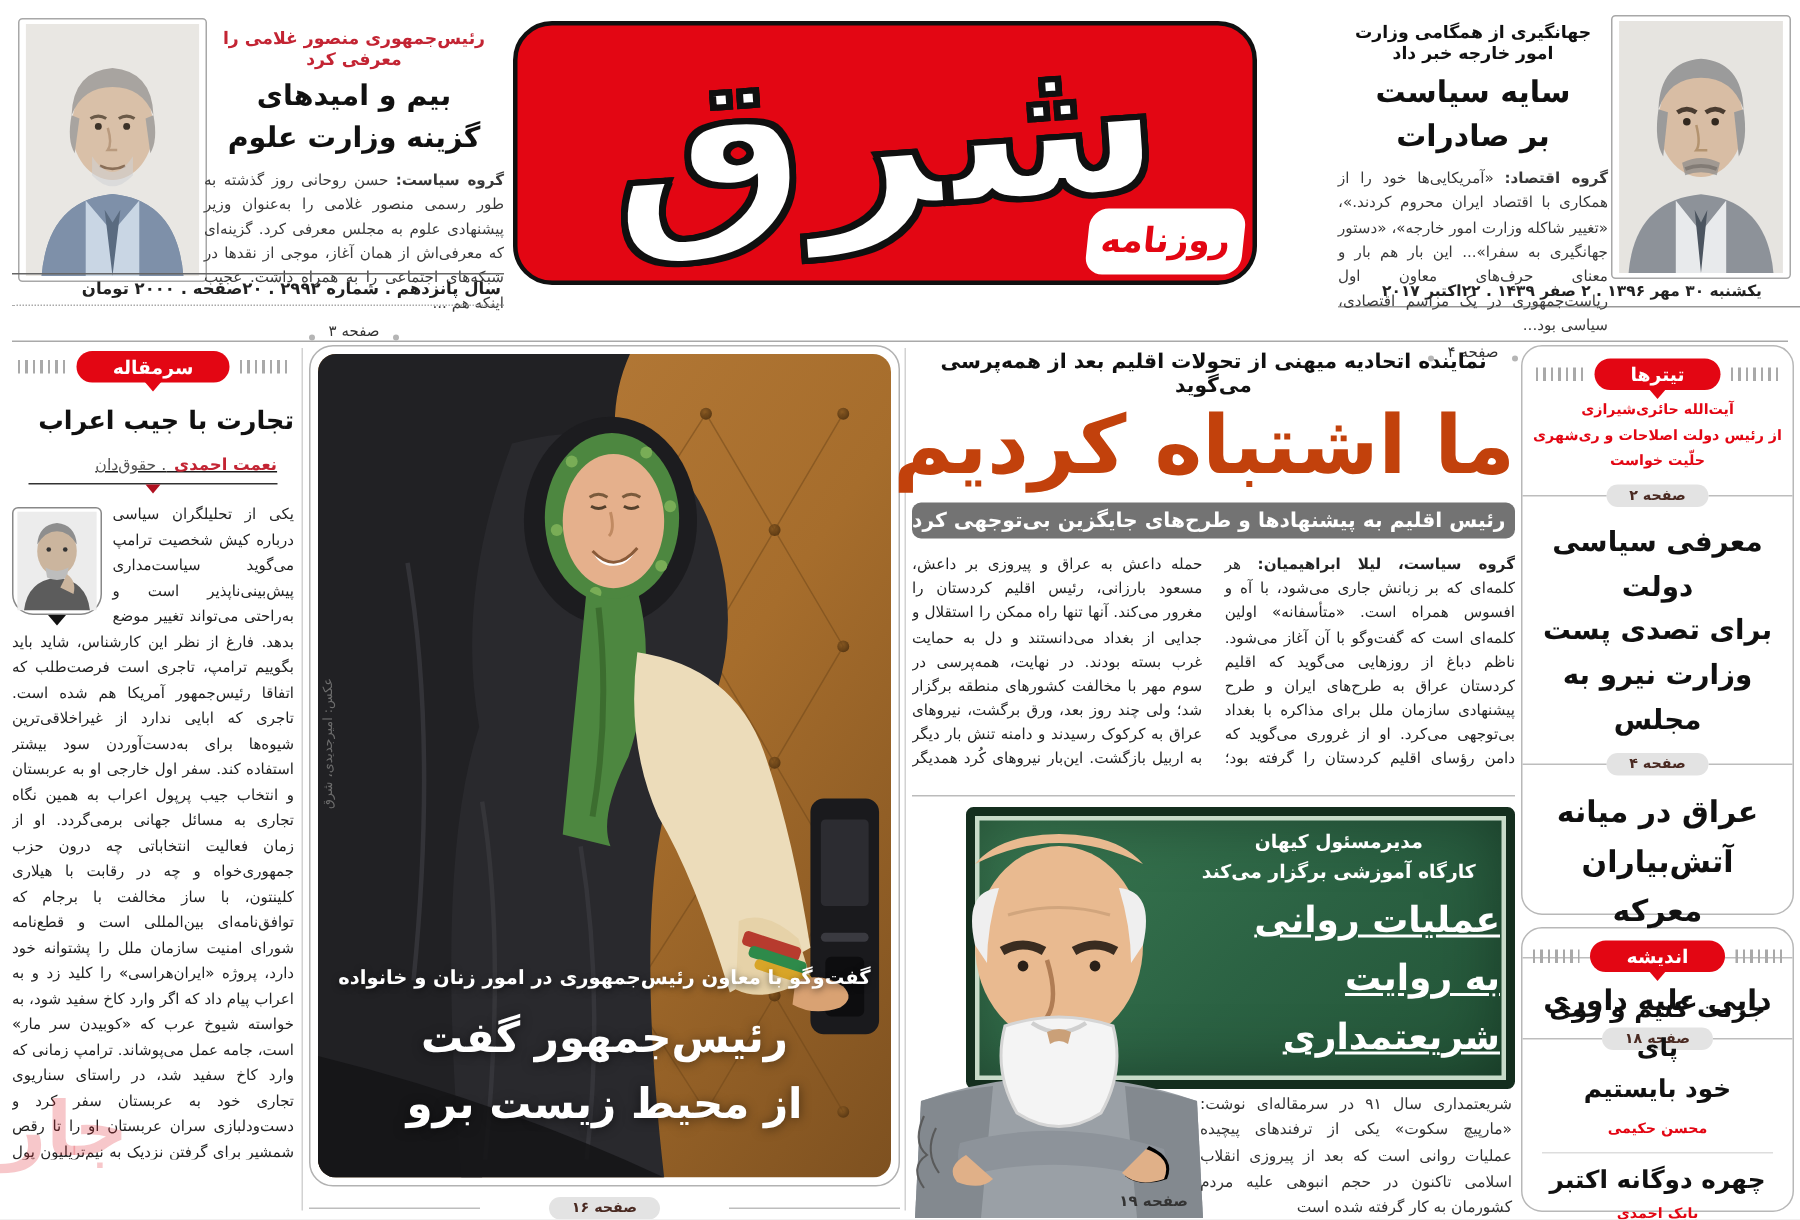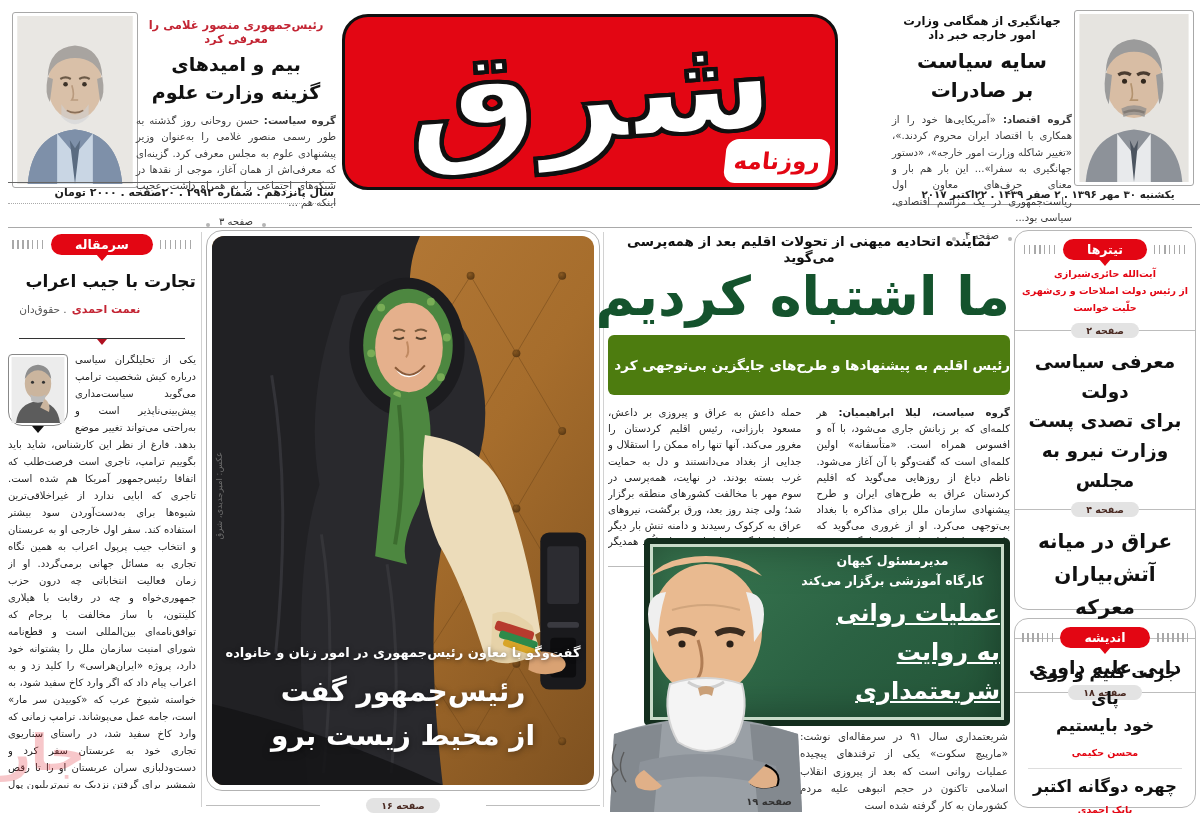--- a/index.html
+++ b/index.html
@@ -45,22 +45,22 @@
             color:#e30613;font-weight:bold;font-size:23px;transform:skewX(-6deg);}
   .date-line{left:892px;top:188px;width:312px;font-size:10.3px;font-weight:bold;color:#222;
             border-bottom:1px solid #999;padding-bottom:4px;text-align:center;}
   .tr{left:892px;top:6px;width:304px;height:180px;}
   .tr-photo{position:absolute;right:2px;top:4px;width:112px;height:168px;}
   .tr-text{position:absolute;left:0;top:8px;width:180px;text-align:center;}
   .hrule{left:8px;right:8px;top:227px;height:1px;background:#a9a9a9;}
   
   .ed{left:8px;top:234px;width:188px;height:576px;}
   .ed-title{text-align:right;font-size:17px;font-weight:bold;margin-top:16px;color:#111;}
-  .ed-author{width:88%;margin:7px auto 0;text-align:left;border-bottom:1.5px solid #333;
-             padding-bottom:21px;position:relative;}
+  .ed-author{width:88%;margin:7px auto 0;text-align:right;border-bottom:1.5px solid #333;
+             padding-bottom:5px;position:relative;text-decoration:underline;}
   .ed-author:after{content:"";position:absolute;left:50%;bottom:-7px;margin-left:-5px;
              border:5px solid transparent;border-top:6px solid #b01020;border-bottom:0;}
   .ed-author .nm{color:#c32433;font-weight:bold;font-size:11px;}
   .ed-author .rl{color:#555;font-size:10.5px;}
   .ed-body{margin-top:12px;font-size:10px;line-height:1.7;text-align:justify;color:#242424;
            height:438px;overflow:hidden;}
   .ed-photo{float:left;width:54px;height:66px;border:1px solid #888;padding:2px;background:#fff;
             border-radius:4px 4px 14px 14px;margin:3px 7px 4px 0;position:relative;}
   .ed-photo:after{content:"";position:absolute;left:50%;bottom:-8px;margin-left:-6px;
             border:6px solid transparent;border-top:7px solid #111;border-bottom:0;}
@@ -75,23 +75,23 @@
   .ps-kicker{font-size:13px;font-weight:bold;text-shadow:0 1px 5px rgba(0,0,0,.55);}
   .ps-title{font-size:28px;font-weight:bold;line-height:1.55;margin-top:10px;
             text-shadow:0 1px 7px rgba(0,0,0,.5);}
   .ps-credit{position:absolute;left:8px;top:38%;writing-mode:vertical-rl;transform:rotate(180deg);
             font-size:8.5px;color:#6d6d6d;letter-spacing:1px;}
   .ps-page{position:absolute;left:0;right:0;bottom:0;display:flex;align-items:center;gap:46px;}
   
   .lead{left:608px;top:233px;width:402px;}
   .lead-kicker{text-align:center;font-weight:bold;font-size:13.5px;color:#111;}
   .lead-headline{text-align:center;font-weight:bold;font-size:54px;line-height:1.02;
-            margin-top:4px;white-space:nowrap;color:#14532d;}
-  .lead-banner{margin-top:11px;background:#4d7c0f;border-radius:6px;color:#fff;font-weight:bold;
-            font-size:13.5px;text-align:right;padding:22px 0;}
+            margin-top:4px;white-space:nowrap;color:#c2410c;}
+  .lead-banner{margin-top:11px;background:#737373;border-radius:6px;color:#fff;font-weight:bold;
+            font-size:13.5px;text-align:left;padding:4px 0;}
   .lead-body{margin-top:10px;height:152px;column-count:2;column-gap:15px;font-size:10.1px;
             line-height:1.6;text-align:justify;color:#242424;overflow:hidden;}
   .lead-sep{margin-top:9px;border-top:1px solid #bbb;}
   
   .cb{left:608px;top:538px;width:402px;height:275px;}
   .cb-board{position:absolute;left:36px;right:0;top:0;height:176px;border-radius:5px;
             background:linear-gradient(135deg,#3a7a52 0%,#2b6243 55%,#235437 100%);
             border:6px solid #142e1e;
             box-shadow:inset 0 0 0 3px #c8dbc9, inset 0 0 46px rgba(0,0,0,.38);}
   .cb-kicker{position:absolute;right:10px;top:13px;width:215px;color:#fff;font-weight:bold;

